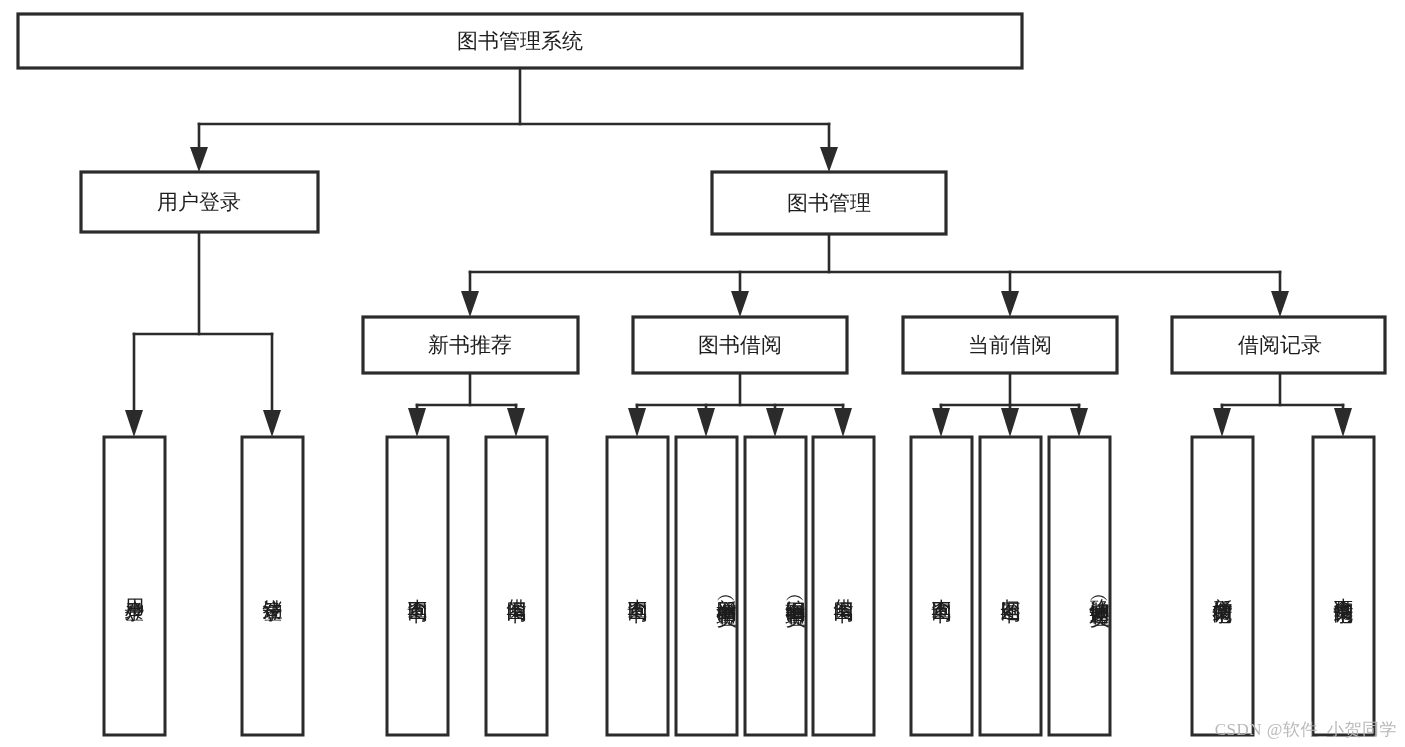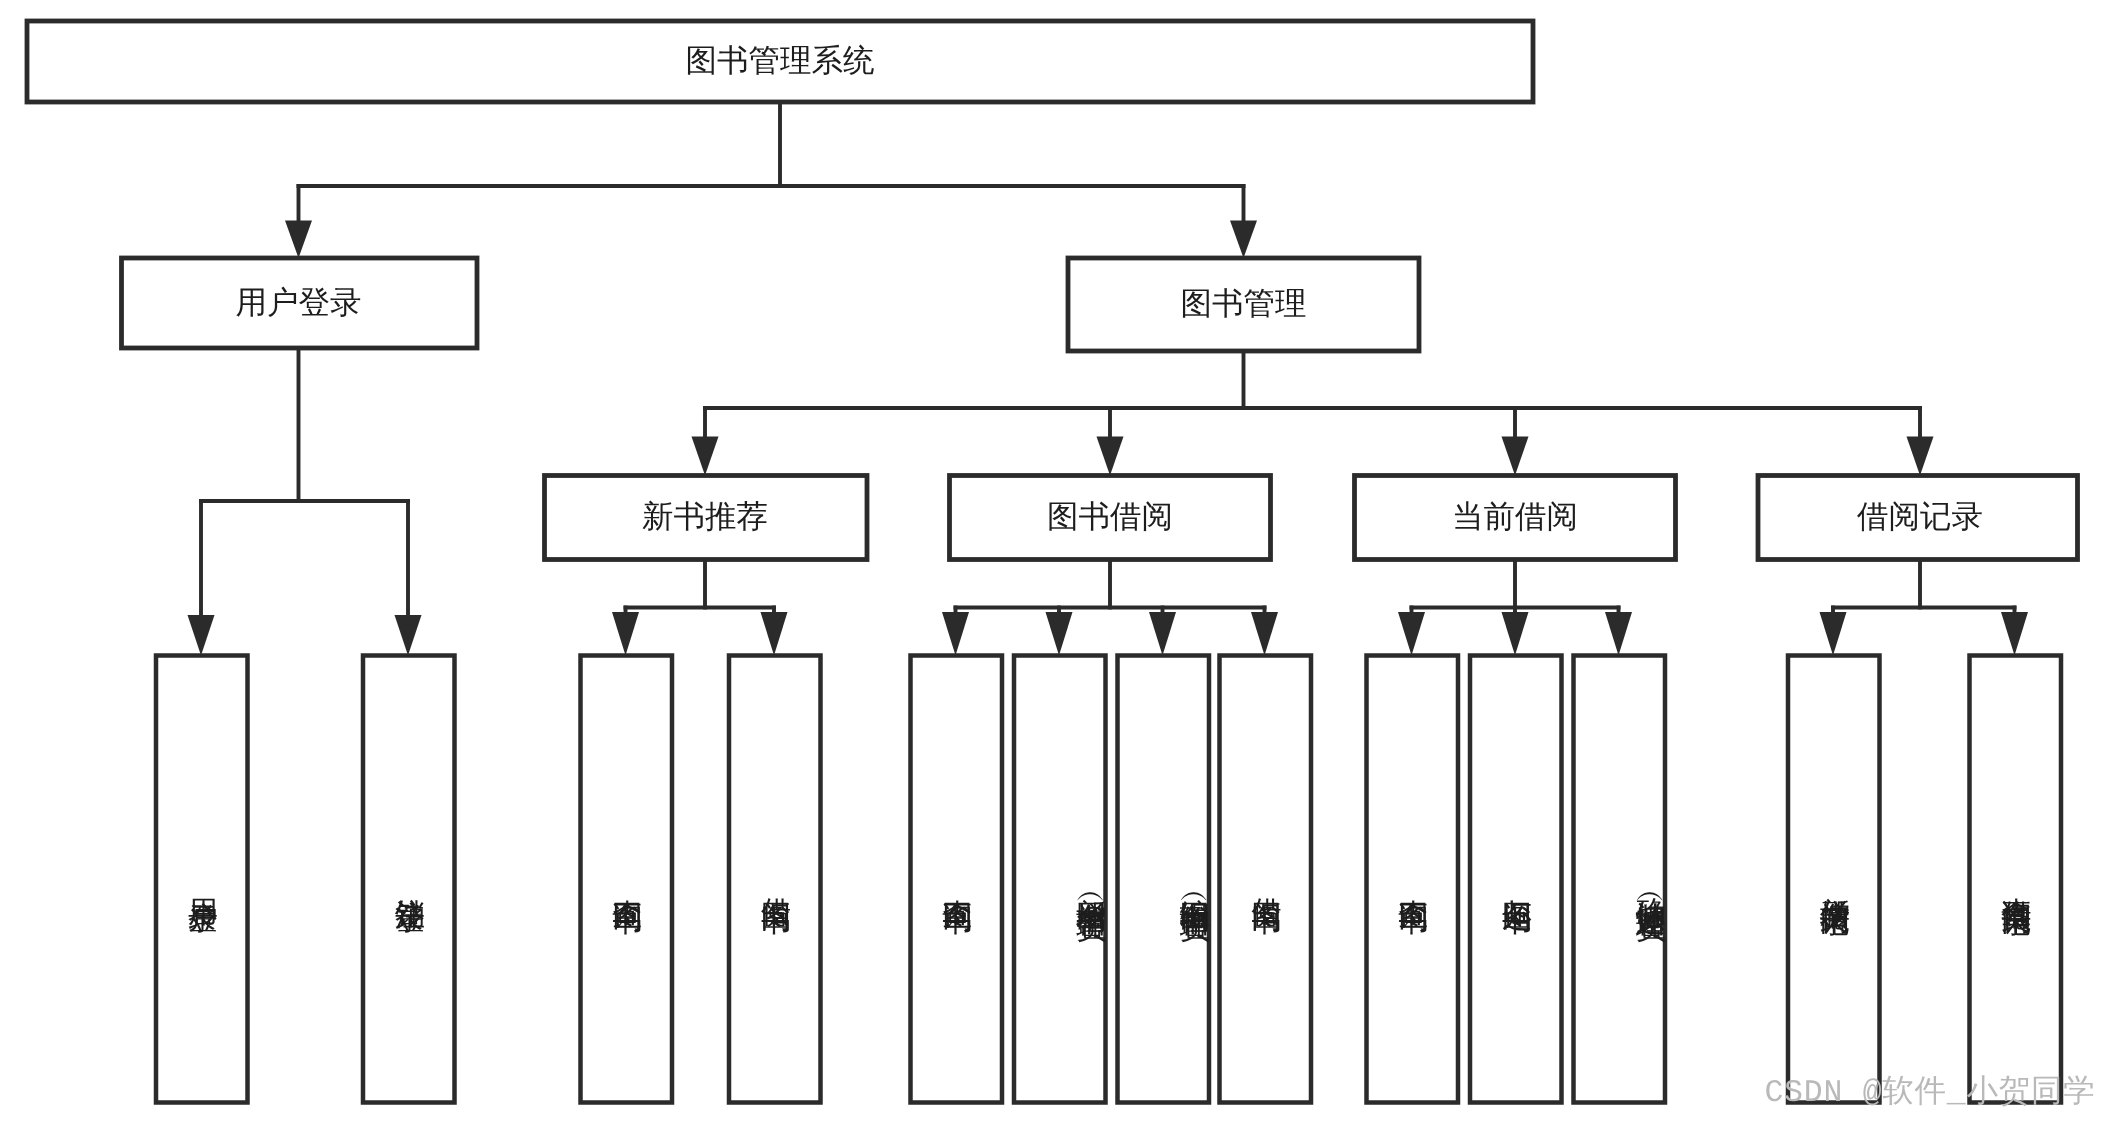--- a/index.html
+++ b/index.html
@@ -63,22 +63,22 @@
     color: #1d1d1d;
     letter-spacing: 1.5px;
     text-align: center;
     white-space: nowrap;
     pointer-events: none;
   }
   .watermark {
     position: absolute;
     right: 8px;
     bottom: 6px;
-    font-family: Liberation Mono, monospace;
-    font-size: 21px;
+    font-family: Liberation Serif, serif;
+    font-size: 17px;
     color: #b9b9b9;
     letter-spacing: 0.5px;
     white-space: nowrap;
   }
 </style>
 </head>
 <body>
 
 <div id="diagram-root">
 

